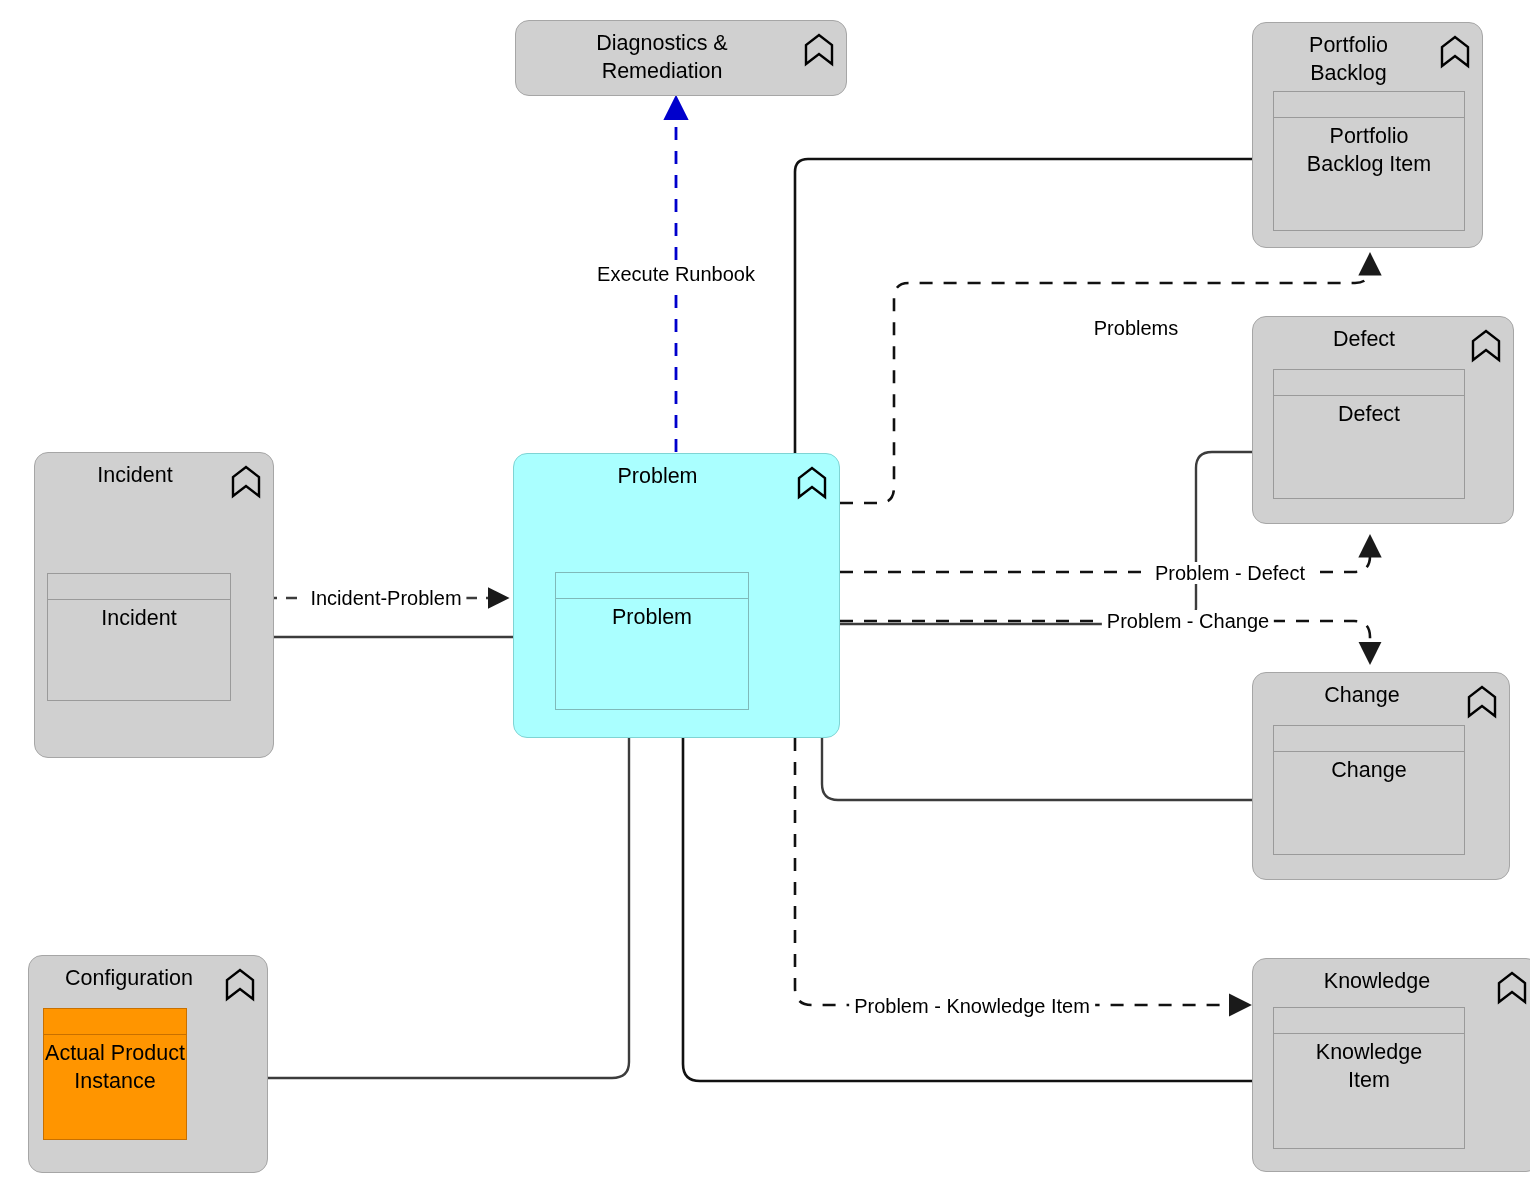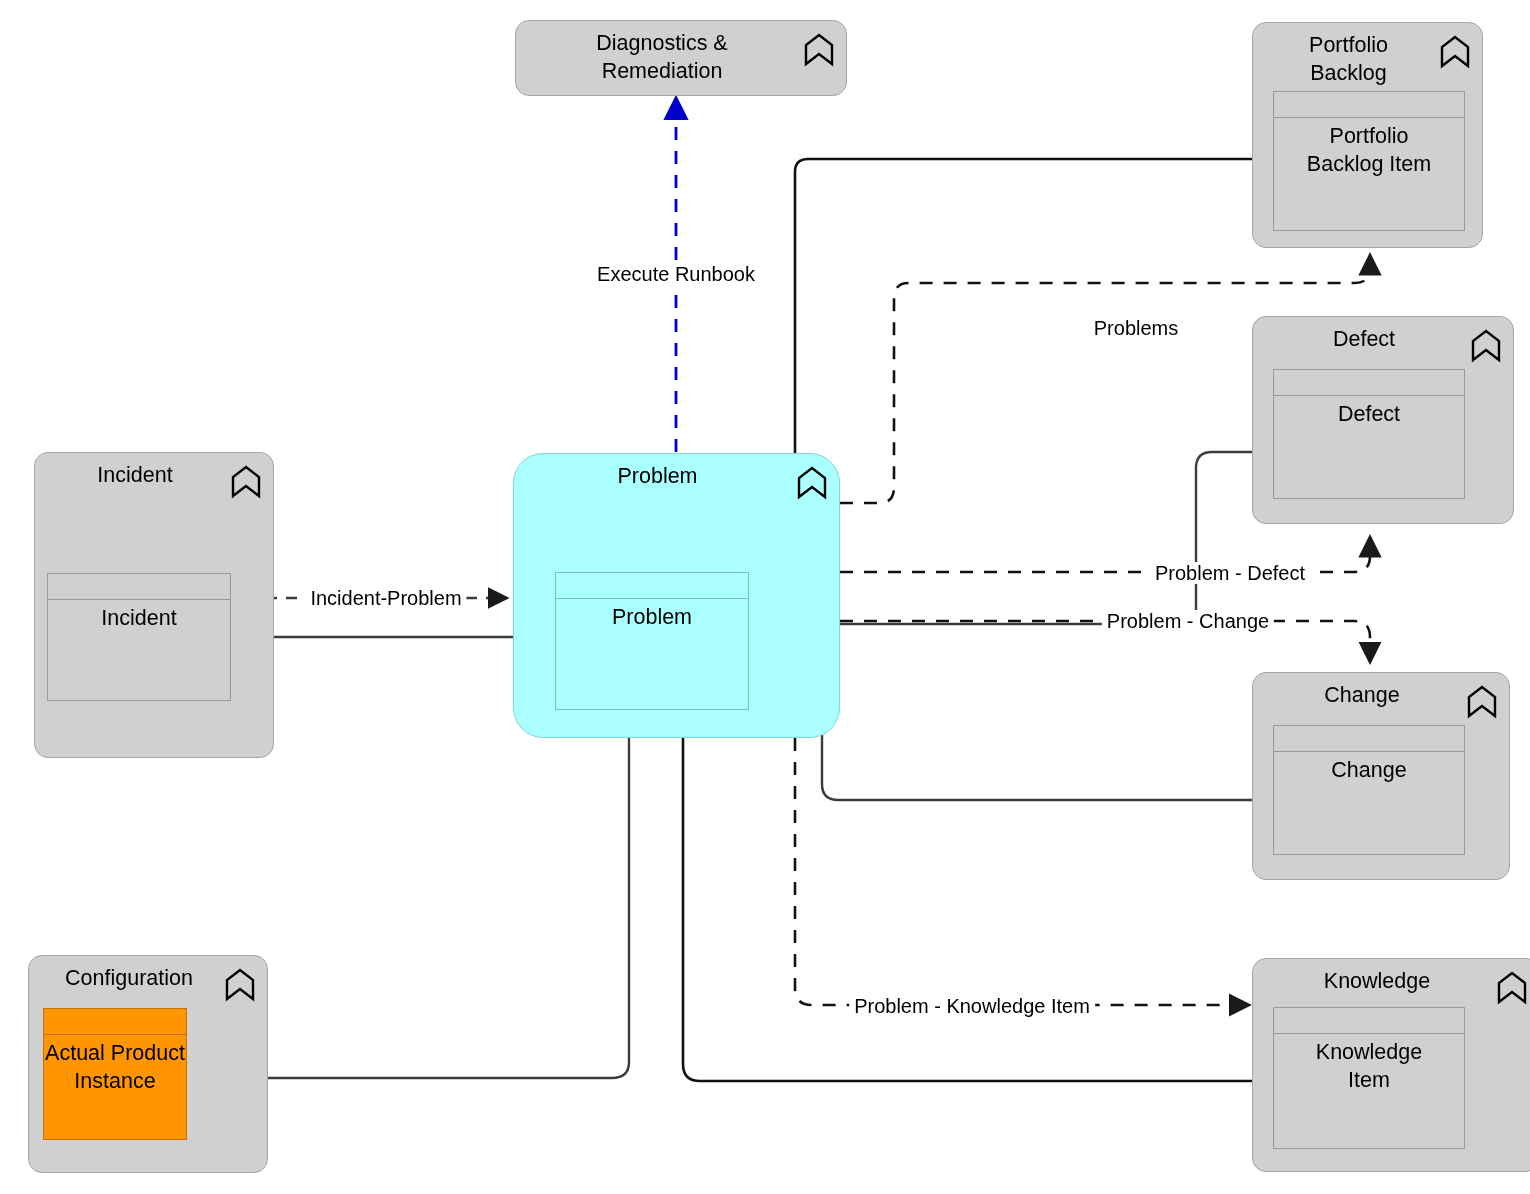--- a/index.html
+++ b/index.html
@@ -226,21 +226,21 @@
     <svg class="chev" viewBox="0 0 30 34">
       <path d="M2,31 L2,12 L15,2 L28,12 L28,31 L15,21 Z" fill="none" stroke="#000" stroke-width="2.4"></path>
     </svg>
     <div class="node orange" style="left:14px; top:52px; width:144px; height:132px;">
       <div class="node-head"></div>
       <div class="node-label">Actual Product
 Instance</div>
     </div>
   </div>
 
-  <div class="group cyan" style="left:513px; top:453px; width:327px; height:285px;border-radius:30px;">
+  <div class="group cyan" style="left:513px; top:453px; width:327px; height:285px;">
     <div class="group-title">Problem</div>
     <svg class="chev" viewBox="0 0 30 34">
       <path d="M2,31 L2,12 L15,2 L28,12 L28,31 L15,21 Z" fill="none" stroke="#000" stroke-width="2.4"></path>
     </svg>
     <div class="node cyan" style="left:41px; top:118px; width:194px; height:138px;">
       <div class="node-head"></div>
       <div class="node-label">Problem</div>
     </div>
   </div>
 

